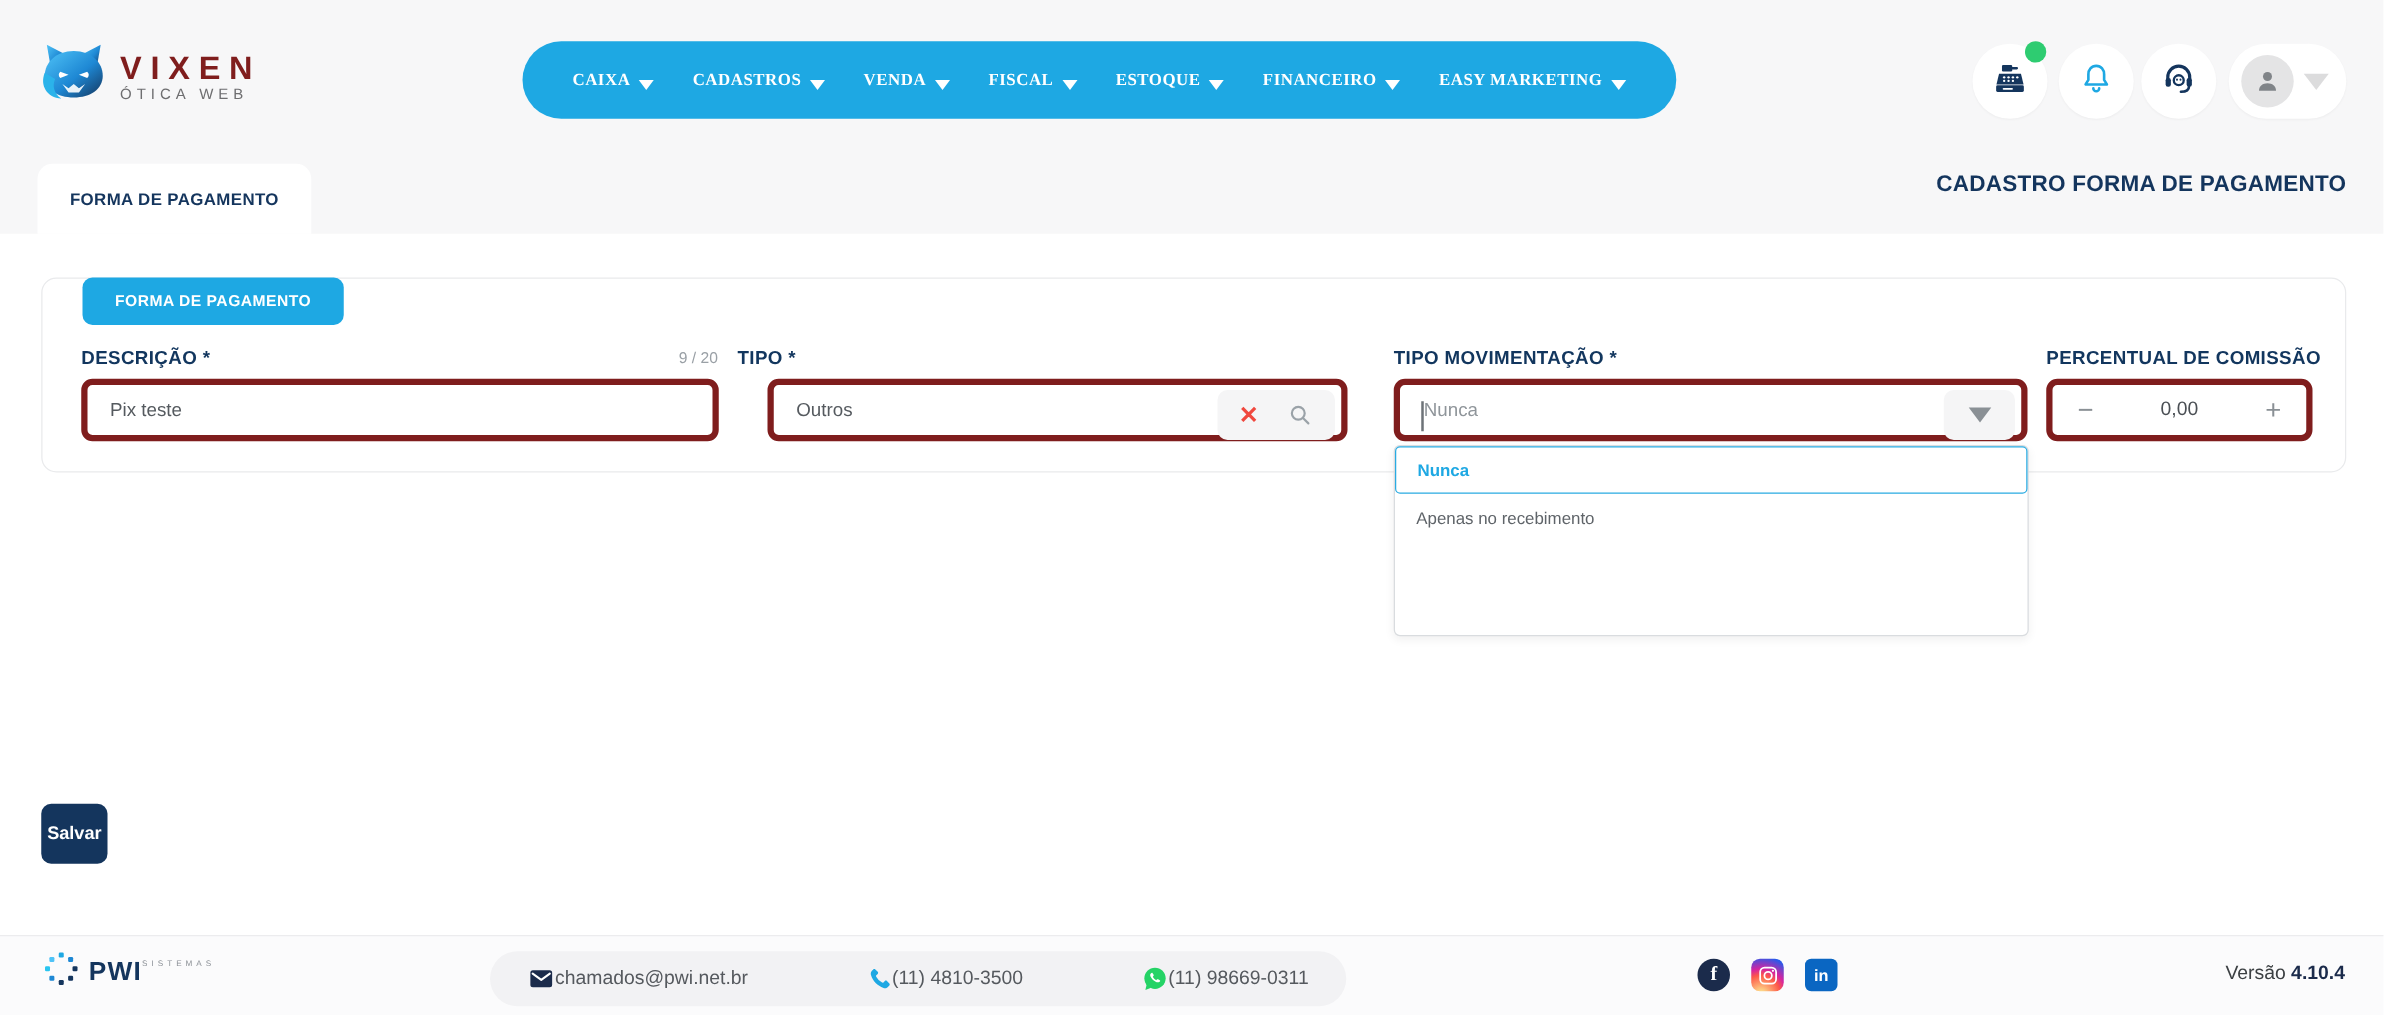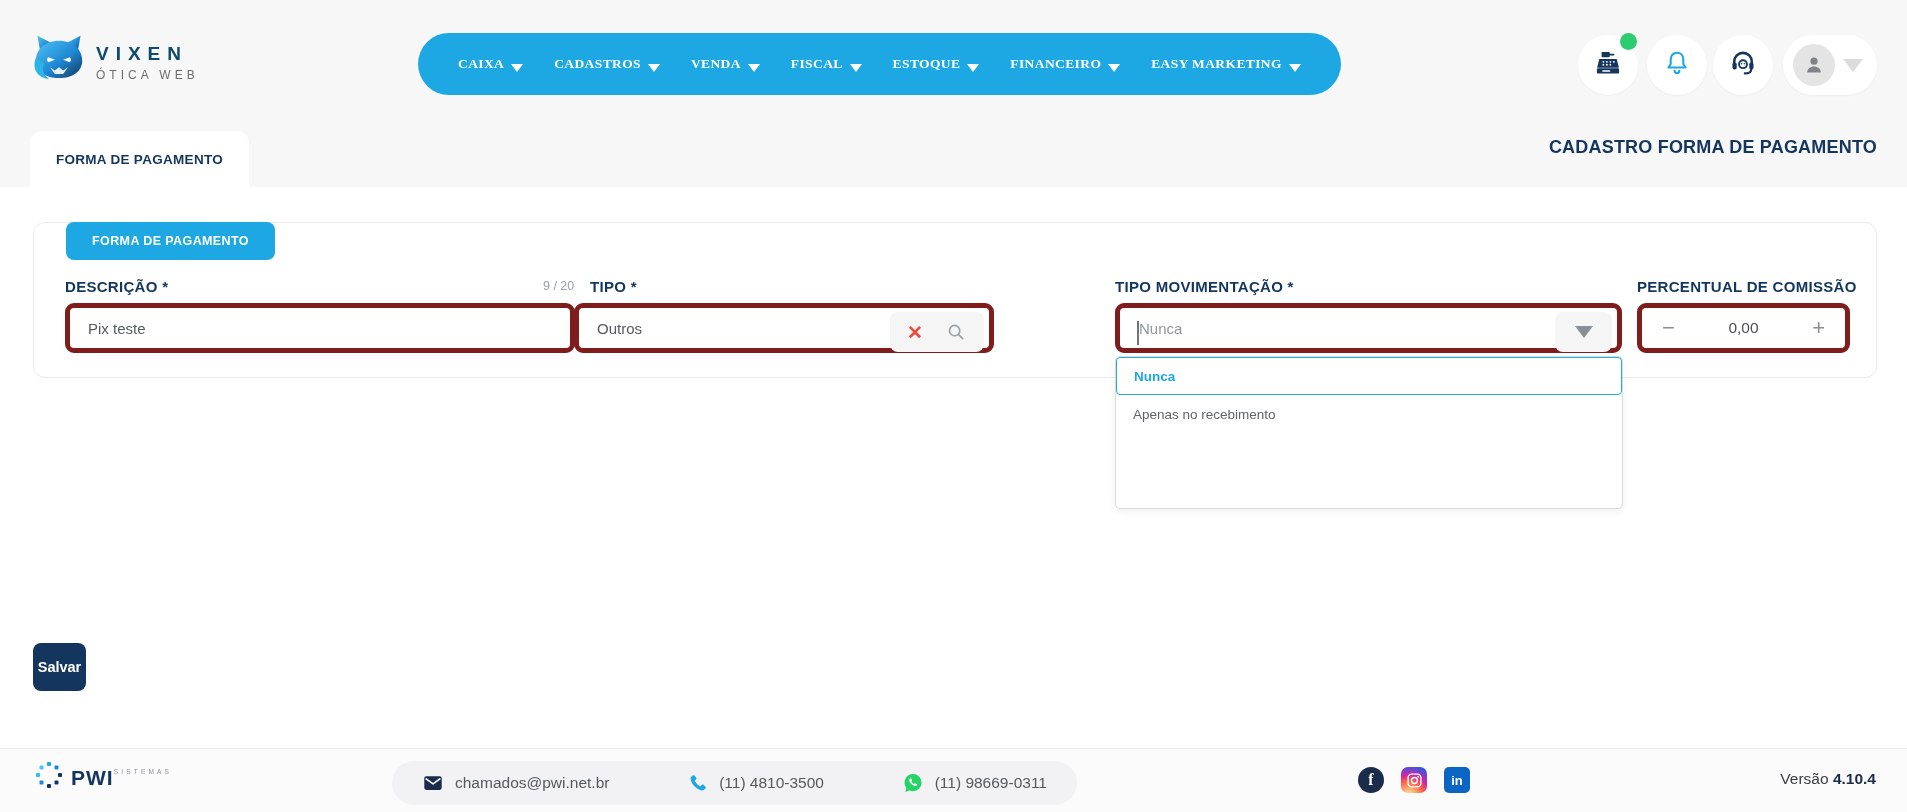--- a/index.html
+++ b/index.html
@@ -7,21 +7,21 @@
   .page {
     position:relative; width:1907px; height:812px; overflow:hidden;
     font-family:"Liberation Sans", sans-serif; background:#ffffff;
   }
   
   .header-band { position:absolute; left:0; top:0; width:1907px; height:187px; background:#f7f7f8; }
 
   
   .logo { position:absolute; left:30px; top:33px; display:flex; align-items:center; gap:8px; }
   .logo-text { display:flex; flex-direction:column; }
-  .logo-name { font-size:19px; font-weight:bold; color:#0c4a6e; letter-spacing:7px; line-height:26px; }
+  .logo-name { font-size:26px; font-weight:bold; color:#7f1d1d; letter-spacing:7px; line-height:26px; }
   .logo-tag  { font-size:12px; color:#6e6e70; letter-spacing:4px; margin-top:1px; }
 
   
   .nav-pill {
     position:absolute; left:418px; top:33px; width:923px; height:62px;
     background:#1ea8e3; border-radius:31px;
     display:flex; align-items:center; justify-content:space-between; padding:0 40px;
   }
   .nav-item { display:flex; align-items:flex-end; gap:7px; cursor:pointer; white-space:nowrap;font-family:Liberation Serif, serif; }
   .nav-item span { color:#ffffff; font-size:13.5px; font-weight:bold; letter-spacing:.4px; }
@@ -117,21 +117,21 @@
   }
   .pwi-logo { position:absolute; left:34px; top:11px; display:flex; align-items:center; gap:7px; }
   .pwi-text { display:flex; flex-direction:row; line-height:1; }
   .pwi-name { color:#14355d; font-size:21px; font-weight:bold; letter-spacing:1px; }
   .pwi-sub  { color:#8b9096; font-size:6.5px; letter-spacing:3.2px; margin-top:2px; }
 
   .contact-pill {
     position:absolute; left:392px; top:12px; width:685px; height:44px; border-radius:22px;
     background:#f2f2f4; display:flex; align-items:center; justify-content:space-between; padding:0 30px;
   }
-  .contact-item { display:flex; align-items:center; gap:11px; }
+  .contact-item { display:flex; align-items:center; }
   .contact-item span { color:#55595e; font-size:15.5px; }
 
   .social-row { position:absolute; left:1358px; top:18px; display:flex; align-items:center; gap:17px; }
   .soc { width:26px; height:26px; display:flex; align-items:center; justify-content:center; cursor:pointer; }
   .soc-fb { border-radius:50%; background:#1b2b4b; }
   .soc-fb span { color:#ffffff; font-size:16px; font-weight:bold; font-family:"Liberation Serif", serif; }
   .soc-ig { border-radius:7px; background:radial-gradient(circle at 30% 110%, #fdf497 0%, #fd5949 45%, #d6249f 60%, #285aeb 90%); }
   .soc-li { border-radius:5px; background:#0a66c2; }
   .soc-li span { color:#ffffff; font-size:13px; font-weight:bold; }
 
@@ -268,21 +268,21 @@
     </div>
   </div>
 
   <div class="field-label" style="left:65px;">DESCRIÇÃO *</div>
   <div class="char-counter" style="left:543px;">9 / 20</div>
   <div class="input-box" style="left:65px; width:510px;">
     <input type="text" value="Pix teste" style="">
   </div>
 
   <div class="field-label" style="left:590px;">TIPO *</div>
-  <div class="input-box" style="left:574px; width:420px;">
+  <div class="input-box" style="left:614px; width:464px;">
     <input type="text" value="Outros" style="">
     <div class="inset-tools tools-two">
       <span class="clear-x">✕</span>
       <span style="display:flex; cursor:pointer;">
         <svg width="22" height="22" viewBox="0 0 24 24" fill="none" stroke="#9aa2a8" stroke-width="1.9" stroke-linecap="round">
           <circle cx="10.5" cy="10.5" r="5.6"></circle>
           <line x1="14.8" y1="14.8" x2="19.3" y2="19.3"></line>
         </svg>
       </span>
     </div>

